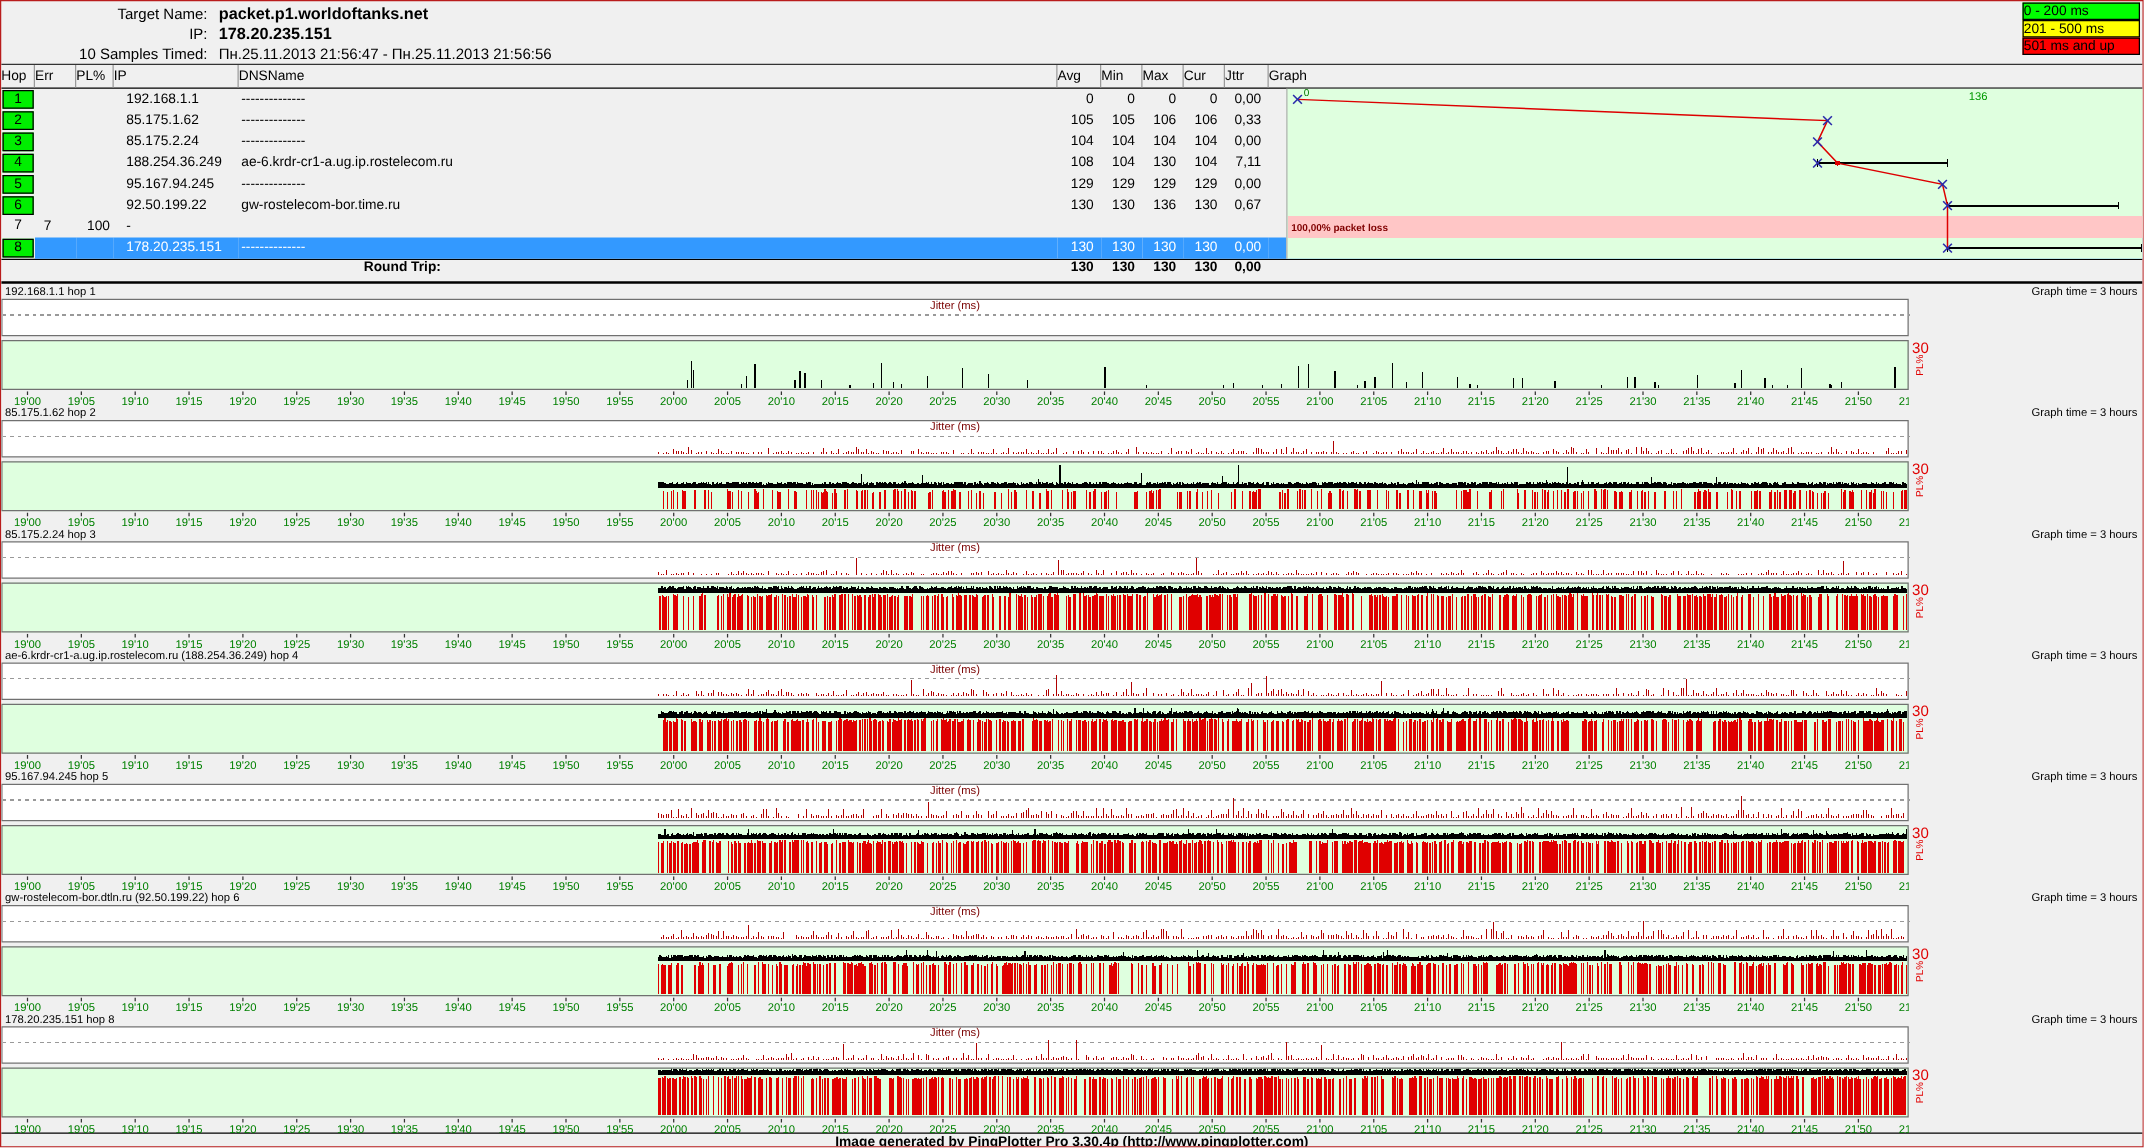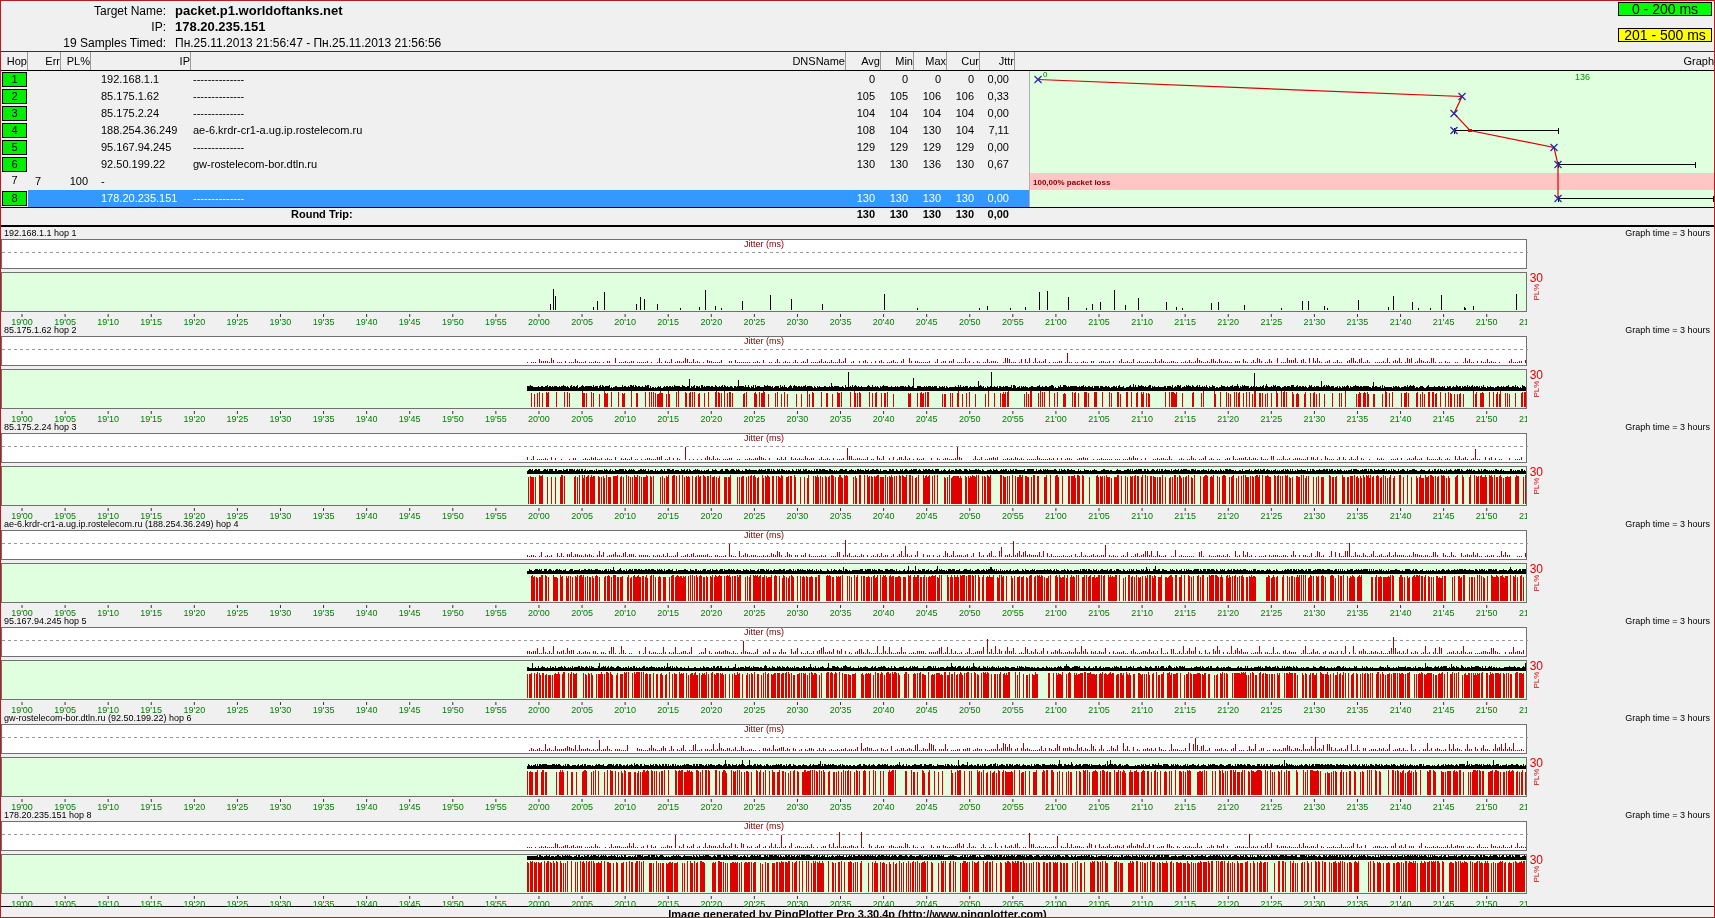--- a/index.html
+++ b/index.html
@@ -6,27 +6,27 @@
 html,body{width:1715px;height:918px;background:#fff;font-family:"Liberation Sans",sans-serif}
 .window{width:1715px;height:918px;border:1px solid #b91c1c;background:#f0f0f0;position:relative;overflow:hidden}
 
 
 .top-header{height:51px;border-bottom:1px solid #333;position:relative;padding-top:2px}
 .info-line{display:flex;line-height:16px;font-size:12px;color:#000}
 .info-label{width:165px;text-align:right;flex:none}
 .info-value{padding-left:9px}
 .bold{font-weight:bold;font-size:13px}
 .legend{position:absolute;top:1px;right:2px;width:94px}
-.legend-item{height:14px;border:1px solid #000;font-size:14px;text-align:center;line-height:12px;margin-bottom:12px;color:#000}
+.legend-item{height:14px;border:1px solid #000;font-size:11px;text-align:left;line-height:12px;margin-bottom:0;color:#000}
 
 
 .trace{position:relative;background:#f0f0f0}
 .trow{display:grid;grid-template-columns:27px 33px 30px 100px 655px 35px 33px 33px 33px 35px 1fr;font-size:11px;color:#000}
 .thead{height:19px;border-bottom:1px solid #000}
-.thead>div{text-align:right;border-right:1px solid #9a9a9a;line-height:18px;height:100%}
+.thead>div{text-align:left;border-right:1px solid #9a9a9a;line-height:18px;height:100%}
 .thead>div:last-child{border-right:none}
 .drow{height:17px;line-height:17px}
 .c-hopwrap{padding:0 1px}
 .hop-cell{display:block;height:15px;margin-top:1px;text-align:center;line-height:13px;font-size:11px}
 .hop-cell.green{background:#00ee00;border:1px solid #000}
 .hop-cell.plain{background:transparent}
 .c-err{padding-left:7px}
 .c-pl{text-align:right;padding-right:3px}
 .c-ip{padding-left:10px}
 .c-dns{padding-left:2px}
@@ -67,21 +67,21 @@
   <div class="top-header">
     <div class="info-line">
       <span class="info-label">Target Name:</span>
       <span class="info-value bold">packet.p1.worldoftanks.net</span>
     </div>
     <div class="info-line">
       <span class="info-label">IP:</span>
       <span class="info-value bold">178.20.235.151</span>
     </div>
     <div class="info-line">
-      <span class="info-label">19 Samples Timed:</span>
+      <span class="info-label">10 Samples Timed:</span>
       <span class="info-value">Пн.25.11.2013 21:56:47 - Пн.25.11.2013 21:56:56</span>
     </div>
     <div class="legend">
       <div class="legend-item" style="background: rgb(0, 255, 0);">0 - 200 ms</div>
       <div class="legend-item" style="background: rgb(255, 255, 0);">201 - 500 ms</div>
       <div class="legend-item" style="background: rgb(255, 0, 0);">501 ms and up</div>
     </div>
   </div>
 
   <div class="trace">
@@ -174,21 +174,21 @@
           <div class="num">0,00</div>
           <div></div>
         </div>
         <div class="trow drow">
           <div class="c-hopwrap">
             <span class="hop-cell green">6</span>
           </div>
           <div class="c-err"></div>
           <div class="c-pl"></div>
           <div class="c-ip">92.50.199.22</div>
-          <div class="c-dns">gw-rostelecom-bor.dtln.ru</div>
+          <div class="c-dns">gw-rostelecom-bor.time.ru</div>
           <div class="num">130</div>
           <div class="num">130</div>
           <div class="num">136</div>
           <div class="num">130</div>
           <div class="num">0,67</div>
           <div></div>
         </div>
         <div class="trow drow">
           <div class="c-hopwrap">
             <span class="hop-cell plain">7</span>

